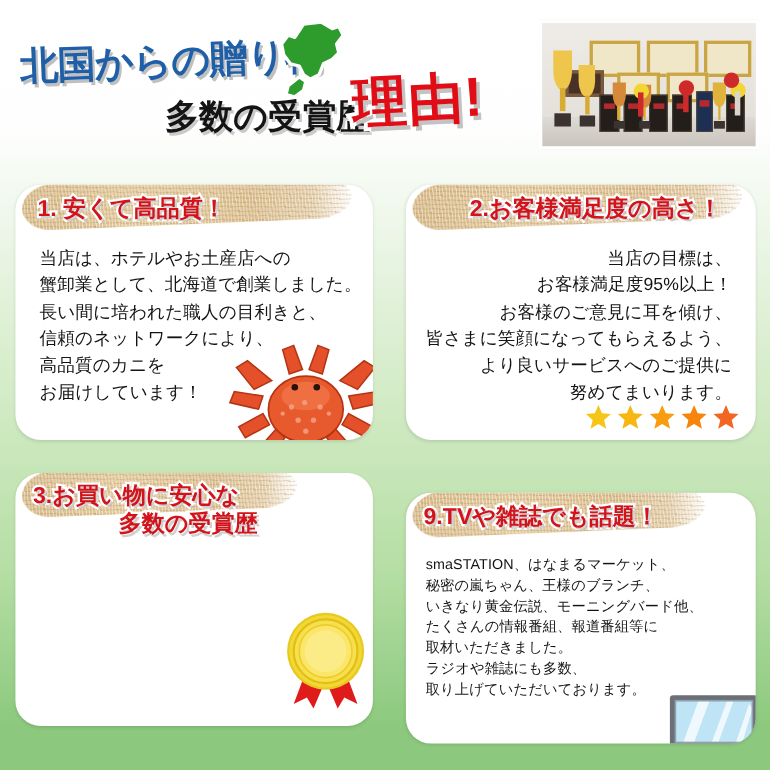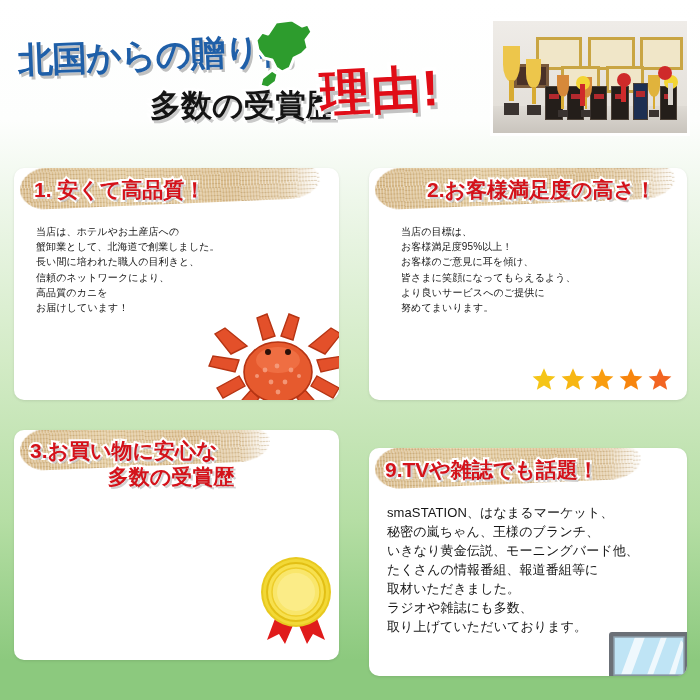--- a/index.html
+++ b/index.html
@@ -67,21 +67,21 @@
   .awards-photo .trophy .stem{position:absolute;left:38%;top:50%;width:24%;height:30%;background:#d8ab32;}
   .awards-photo .trophy .base{position:absolute;left:6%;bottom:0;width:88%;height:18%;background:#3a3330;}
   .awards-photo .rosette{position:absolute;width:14px;height:14px;border-radius:50%;background:#f3d534;}
   .awards-photo .rosette.red{background:#cf2a2a;}
   .awards-photo .ribbon{position:absolute;width:5px;height:22px;background:#cf2a2a;}
 
   
   .card{
     position:absolute;
     background:#ffffff;
-    border-radius:10px;
+    border-radius:23px;
     box-shadow:0 1px 3px rgba(0,0,0,.10);
     overflow:hidden;
   }
   #card1{left:14px;top:168px;width:325px;height:232px;}
   #card2{left:369px;top:168px;width:318px;height:232px;}
   #card3{left:14px;top:430px;width:325px;height:230px;}
   #card4{left:369px;top:448px;width:318px;height:228px;}
 
   .brush{
     position:absolute;left:6px;top:-6px;width:300px;height:42px;
@@ -107,25 +107,25 @@
   .card-title.two-line{line-height:1.22;}
   .card-title .l2{display:block;text-align:center;padding-right:4px;}
 
   #card1 .card-title{top:10px;}
   #card2 .card-title{top:10px;left:14px;padding-left:44px;}
   #card3 .card-title{top:8px;left:16px;width:286px;}
   #card4 .card-title{top:10px;left:16px;}
 
   .card-body{
     position:absolute;left:22px;
-    font-size:10px;color:#141414;line-height:1.52;
+    font-size:16px;color:#141414;line-height:1.52;
     white-space:pre-line;letter-spacing:.1px;
   }
   #card1 .card-body{top:56px;}
-  #card2 .card-body{top:56px;left:32px;}
+  #card2 .card-body{top:56px;left:18px;text-align:right;}
   #card3 .card-body{top:80px;font-size:14.6px;line-height:1.46;}
   #card4 .card-body{top:56px;left:18px;font-size:13px;line-height:1.46;}
 
   
   .stars{position:absolute;right:14px;bottom:8px;display:flex;gap:3px;}
   .star{width:26px;height:26px;}
 
   
   .crab{position:absolute;right:-16px;bottom:-34px;width:150px;height:132px;}
 

